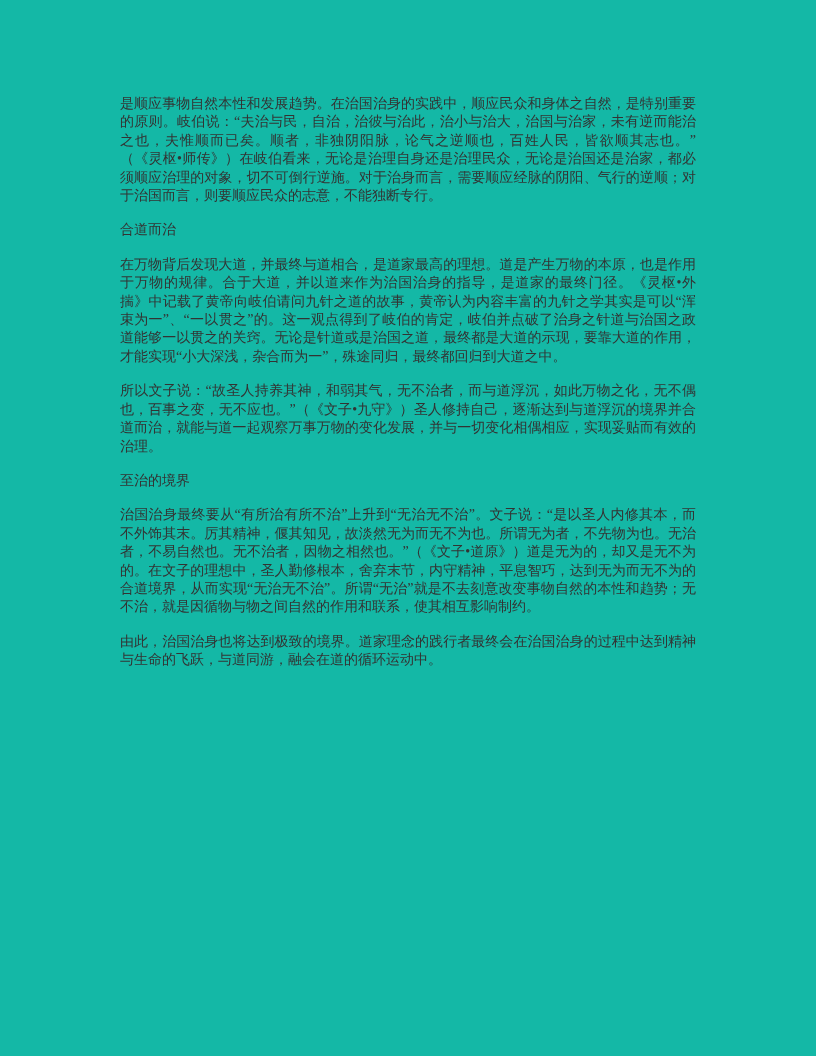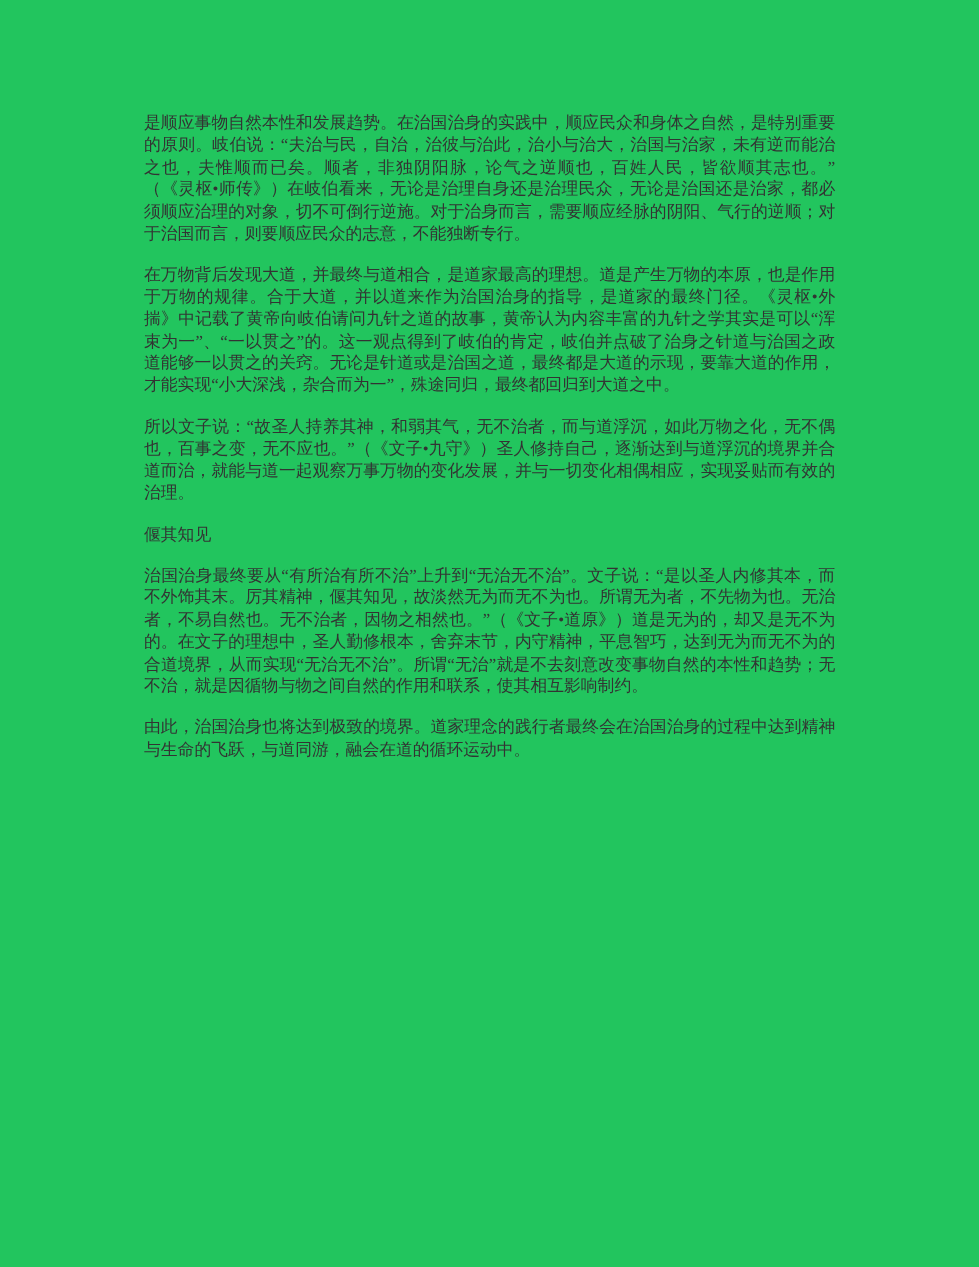--- a/index.html
+++ b/index.html
@@ -4,21 +4,21 @@
 <style>
   html, body {
     margin: 0;
     padding: 0;
     background: #ffffff;
   }
   .page {
     position: relative;
     width: 816px;
     height: 1056px;
-    background: #22c55e;
+    background: #14b8a6;
     box-sizing: border-box;
     padding: 95px 120px 0 120px;
     overflow: hidden;
   }
   .block {
     font-family: "Liberation Serif", "DejaVu Serif", serif;
     font-size: 14px;
     line-height: 18.4px;
     color: #333333;
     margin: 0 0 16px 0;
@@ -29,18 +29,19 @@
   }
   .heading {
     text-align: left;
   }
 </style>
 </head>
 <body>
 
 <div class="page">
   <p class="block">是顺应事物自然本性和发展趋势。在治国治身的实践中，顺应民众和身体之自然，是特别重要的原则。岐伯说：“夫治与民，自治，治彼与治此，治小与治大，治国与治家，未有逆而能治之也，夫惟顺而已矣。顺者，非独阴阳脉，论气之逆顺也，百姓人民，皆欲顺其志也。”（《灵枢•师传》）在岐伯看来，无论是治理自身还是治理民众，无论是治国还是治家，都必须顺应治理的对象，切不可倒行逆施。对于治身而言，需要顺应经脉的阴阳、气行的逆顺；对于治国而言，则要顺应民众的志意，不能独断专行。</p>
+  <p class="block heading">合道而治</p>
   <p class="block">在万物背后发现大道，并最终与道相合，是道家最高的理想。道是产生万物的本原，也是作用于万物的规律。合于大道，并以道来作为治国治身的指导，是道家的最终门径。《灵枢•外揣》中记载了黄帝向岐伯请问九针之道的故事，黄帝认为内容丰富的九针之学其实是可以“浑束为一”、“一以贯之”的。这一观点得到了岐伯的肯定，岐伯并点破了治身之针道与治国之政道能够一以贯之的关窍。无论是针道或是治国之道，最终都是大道的示现，要靠大道的作用，才能实现“小大深浅，杂合而为一”，殊途同归，最终都回归到大道之中。</p>
   <p class="block">所以文子说：“故圣人持养其神，和弱其气，无不治者，而与道浮沉，如此万物之化，无不偶也，百事之变，无不应也。”（《文子•九守》）圣人修持自己，逐渐达到与道浮沉的境界并合道而治，就能与道一起观察万事万物的变化发展，并与一切变化相偶相应，实现妥贴而有效的治理。</p>
-  <p class="block heading">偃其知见</p>
+  <p class="block heading">至治的境界</p>
   <p class="block">治国治身最终要从“有所治有所不治”上升到“无治无不治”。文子说：“是以圣人内修其本，而不外饰其末。厉其精神，偃其知见，故淡然无为而无不为也。所谓无为者，不先物为也。无治者，不易自然也。无不治者，因物之相然也。”（《文子•道原》）道是无为的，却又是无不为的。在文子的理想中，圣人勤修根本，舍弃末节，内守精神，平息智巧，达到无为而无不为的合道境界，从而实现“无治无不治”。所谓“无治”就是不去刻意改变事物自然的本性和趋势；无不治，就是因循物与物之间自然的作用和联系，使其相互影响制约。</p>
   <p class="block">由此，治国治身也将达到极致的境界。道家理念的践行者最终会在治国治身的过程中达到精神与生命的飞跃，与道同游，融会在道的循环运动中。</p>
 </div>
 
 </body></html>

